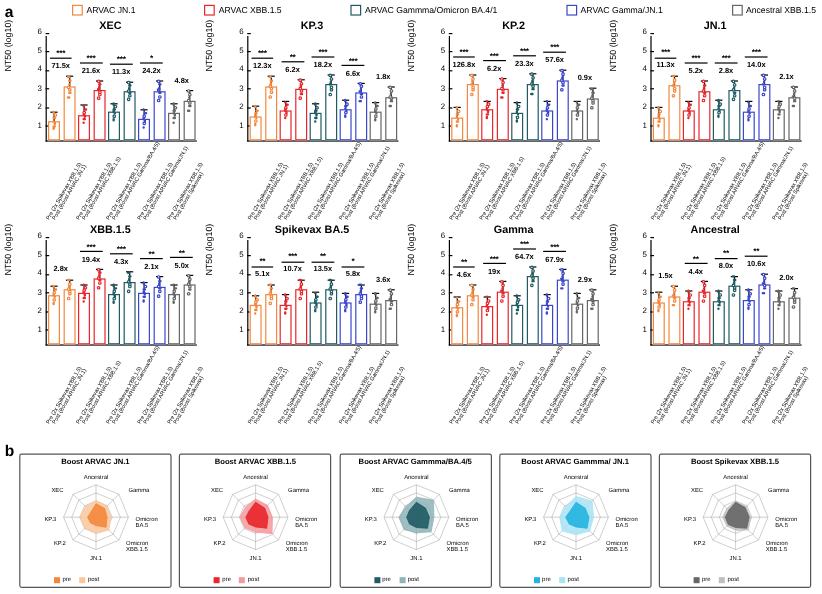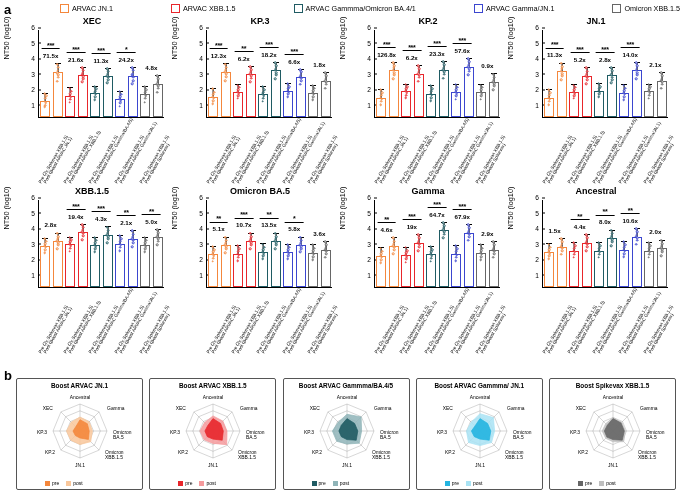--- a/index.html
+++ b/index.html
@@ -232,21 +232,21 @@
       <div class="legend-item">
         <span class="legend-swatch" style="border-color: rgb(31, 91, 99);"></span>
         <span class="legend-label">ARVAC Gammma/Omicron BA.4/1</span>
       </div>
       <div class="legend-item">
         <span class="legend-swatch" style="border-color: rgb(59, 70, 207);"></span>
         <span class="legend-label">ARVAC Gamma/JN.1</span>
       </div>
       <div class="legend-item">
         <span class="legend-swatch" style="border-color: rgb(102, 102, 102);"></span>
-        <span class="legend-label">Omicron XBB.1.5</span>
+        <span class="legend-label">Ancestral XBB.1.5</span>
       </div>
     </div>
 
   <div class="chart-row" id="row1">
       <div class="chart-cell">
         <div class="chart-title">XEC</div>
         <div class="ylabel">NT50 (log10)</div>
         <div class="plot">
           <div class="axis-y"></div>
           <div class="axis-x"></div>
@@ -1145,21 +1145,21 @@
           <div class="xlab" style="left: 34.2px; bottom: 2px;">Post (Boost ARVAC XBB.1.5)</div>
           <div class="xlab" style="left: 54.4px; bottom: 2px;">Pre (2x Spikevax XBB.1.5)</div>
           <div class="xlab" style="left: 59.4px; bottom: 2px;">Post (Boost ARVAC Gamma/BA.4/5)</div>
           <div class="xlab" style="left: 79.6px; bottom: 2px;">Pre (2x Spikevax XBB.1.5)</div>
           <div class="xlab" style="left: 84.6px; bottom: 2px;">Post (Boost ARVAC Gamma/JN.1)</div>
           <div class="xlab" style="left: 104.8px; bottom: 2px;">Pre (2x Spikevax XBB.1.5)</div>
           <div class="xlab" style="left: 109.8px; bottom: 2px;">Post (Boost Spikevax)</div>
         </div>
       </div>
       <div class="chart-cell">
-        <div class="chart-title">Omicron BA.5</div>
+        <div class="chart-title">Spikevax BA.5</div>
         <div class="ylabel">NT50 (log10)</div>
         <div class="plot">
           <div class="axis-y"></div>
           <div class="axis-x"></div>
           <div class="ytick" style="bottom: 6.21429px;">1</div>
           <div class="ytick" style="bottom: 21.75px;">2</div>
           <div class="ytick" style="bottom: 37.2857px;">3</div>
           <div class="ytick" style="bottom: 52.8214px;">4</div>
           <div class="ytick" style="bottom: 68.3571px;">5</div>
           <div class="ytick" style="bottom: 83.8929px;">6</div>

